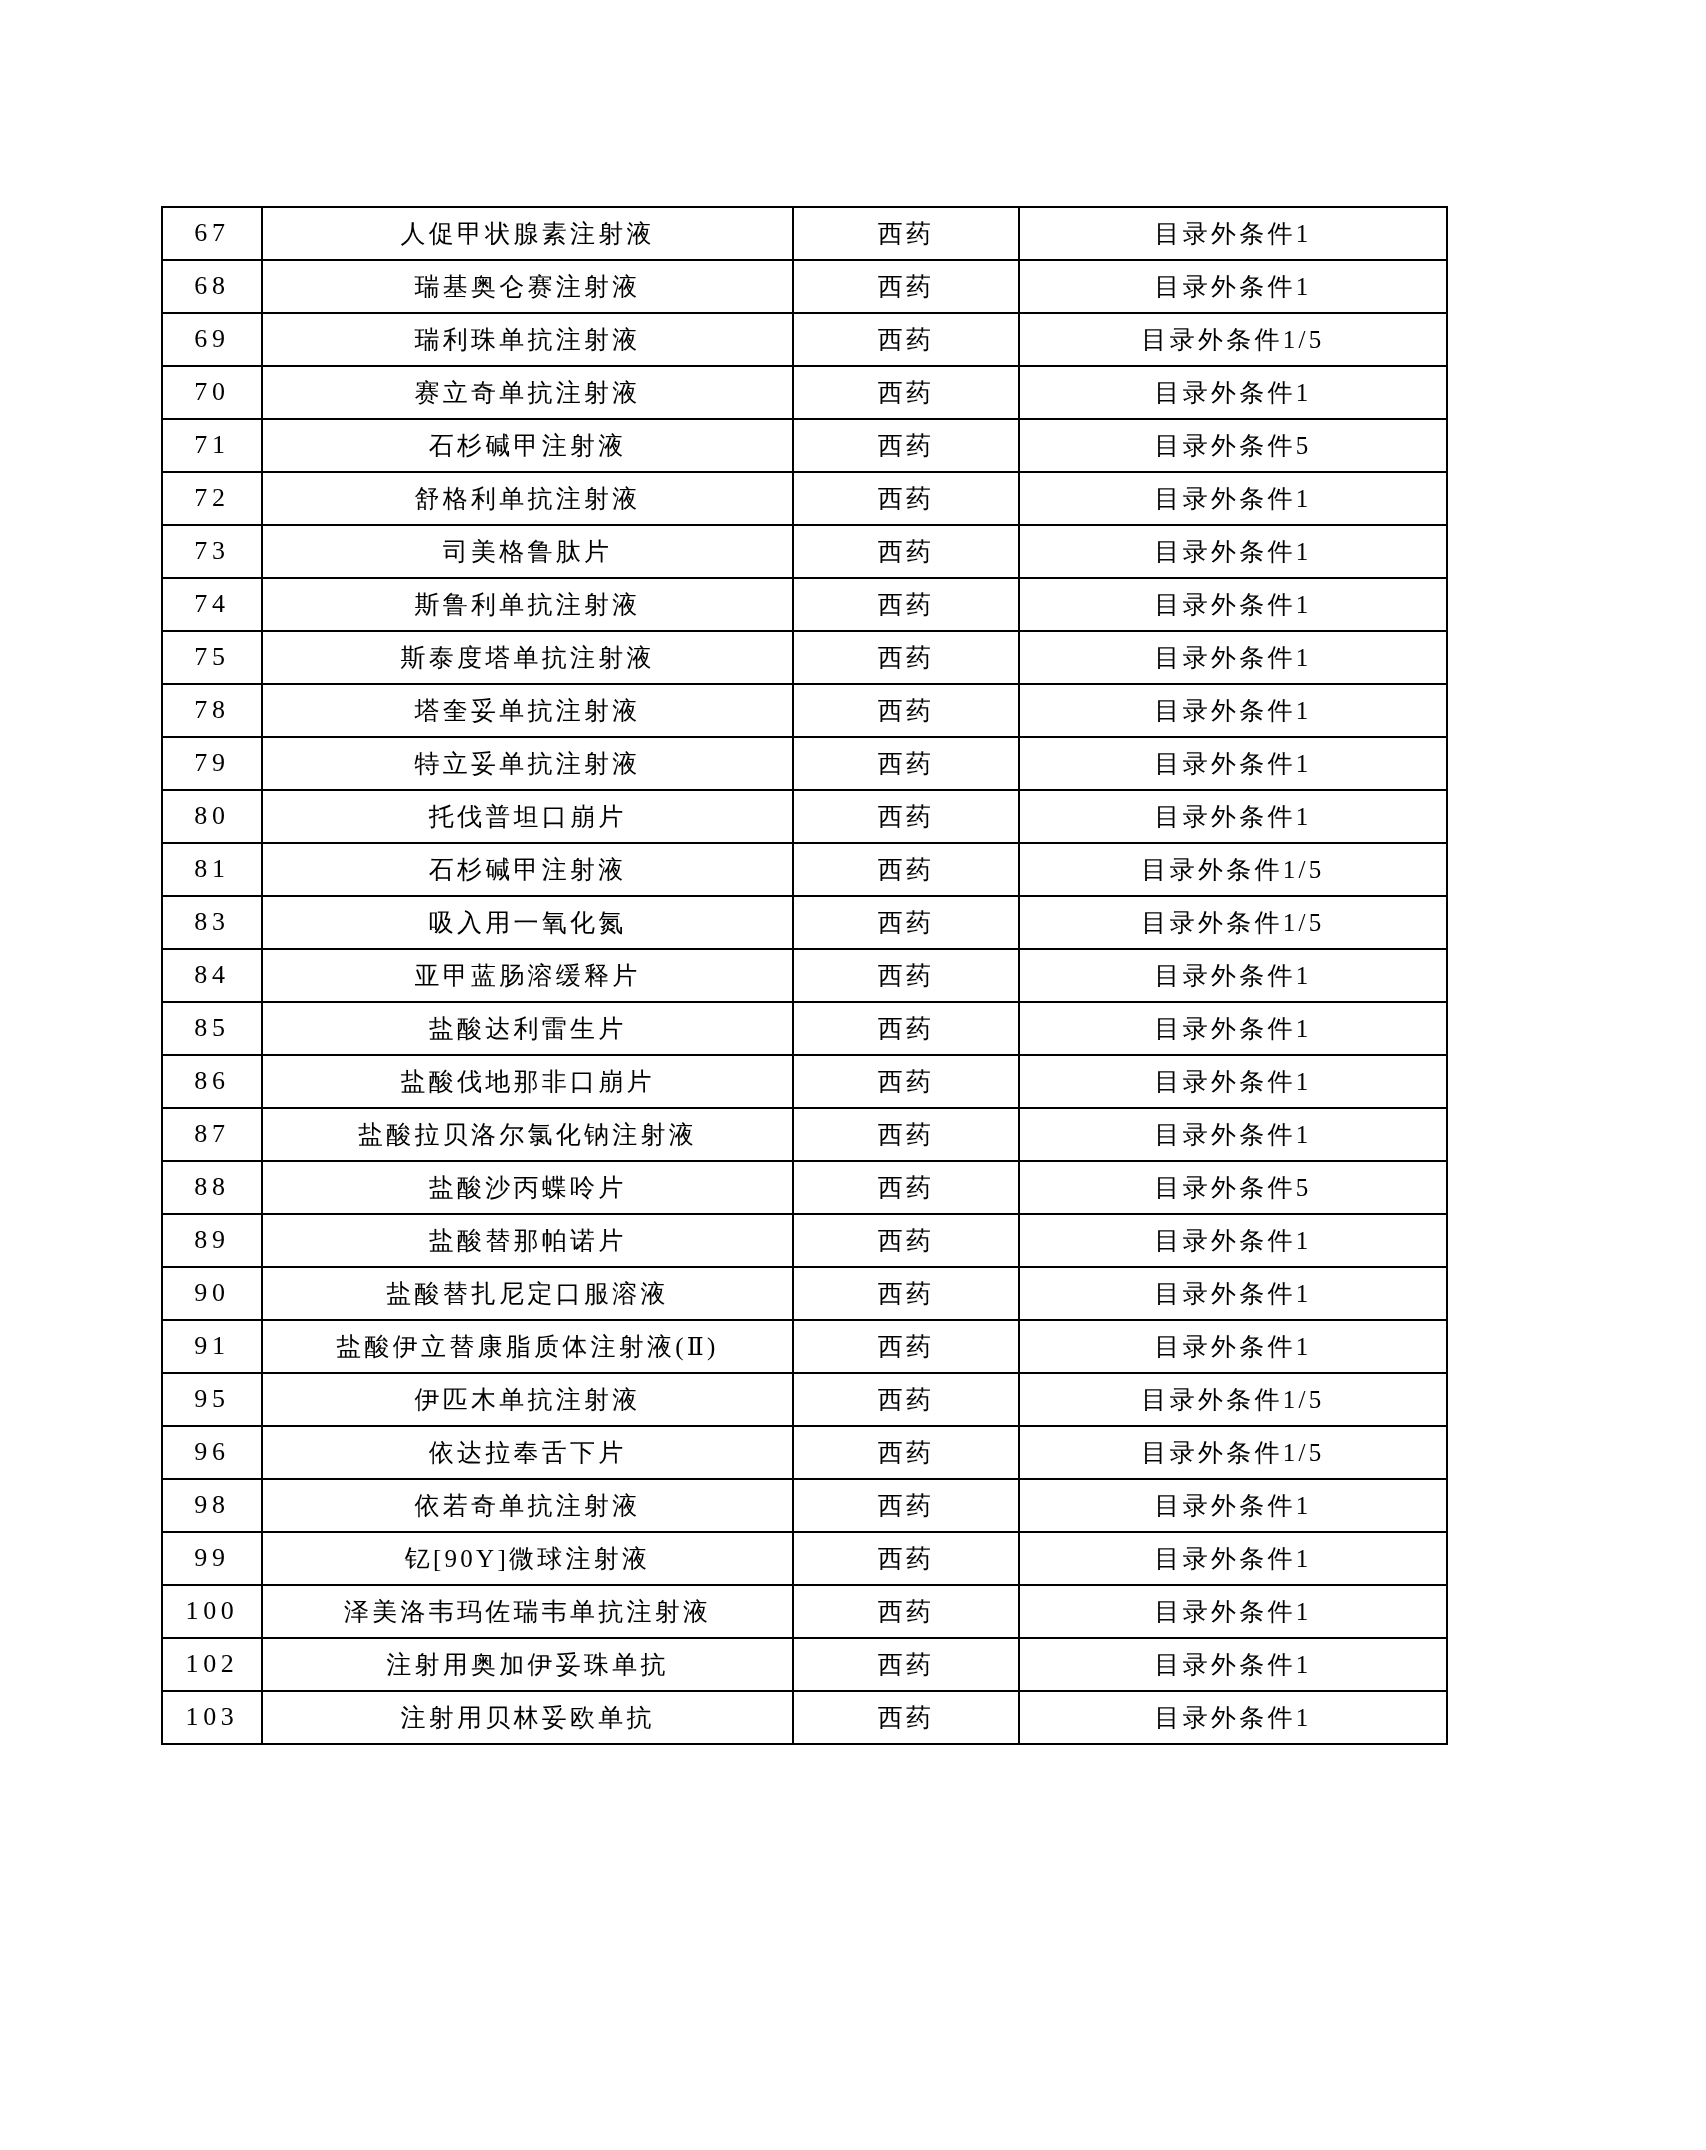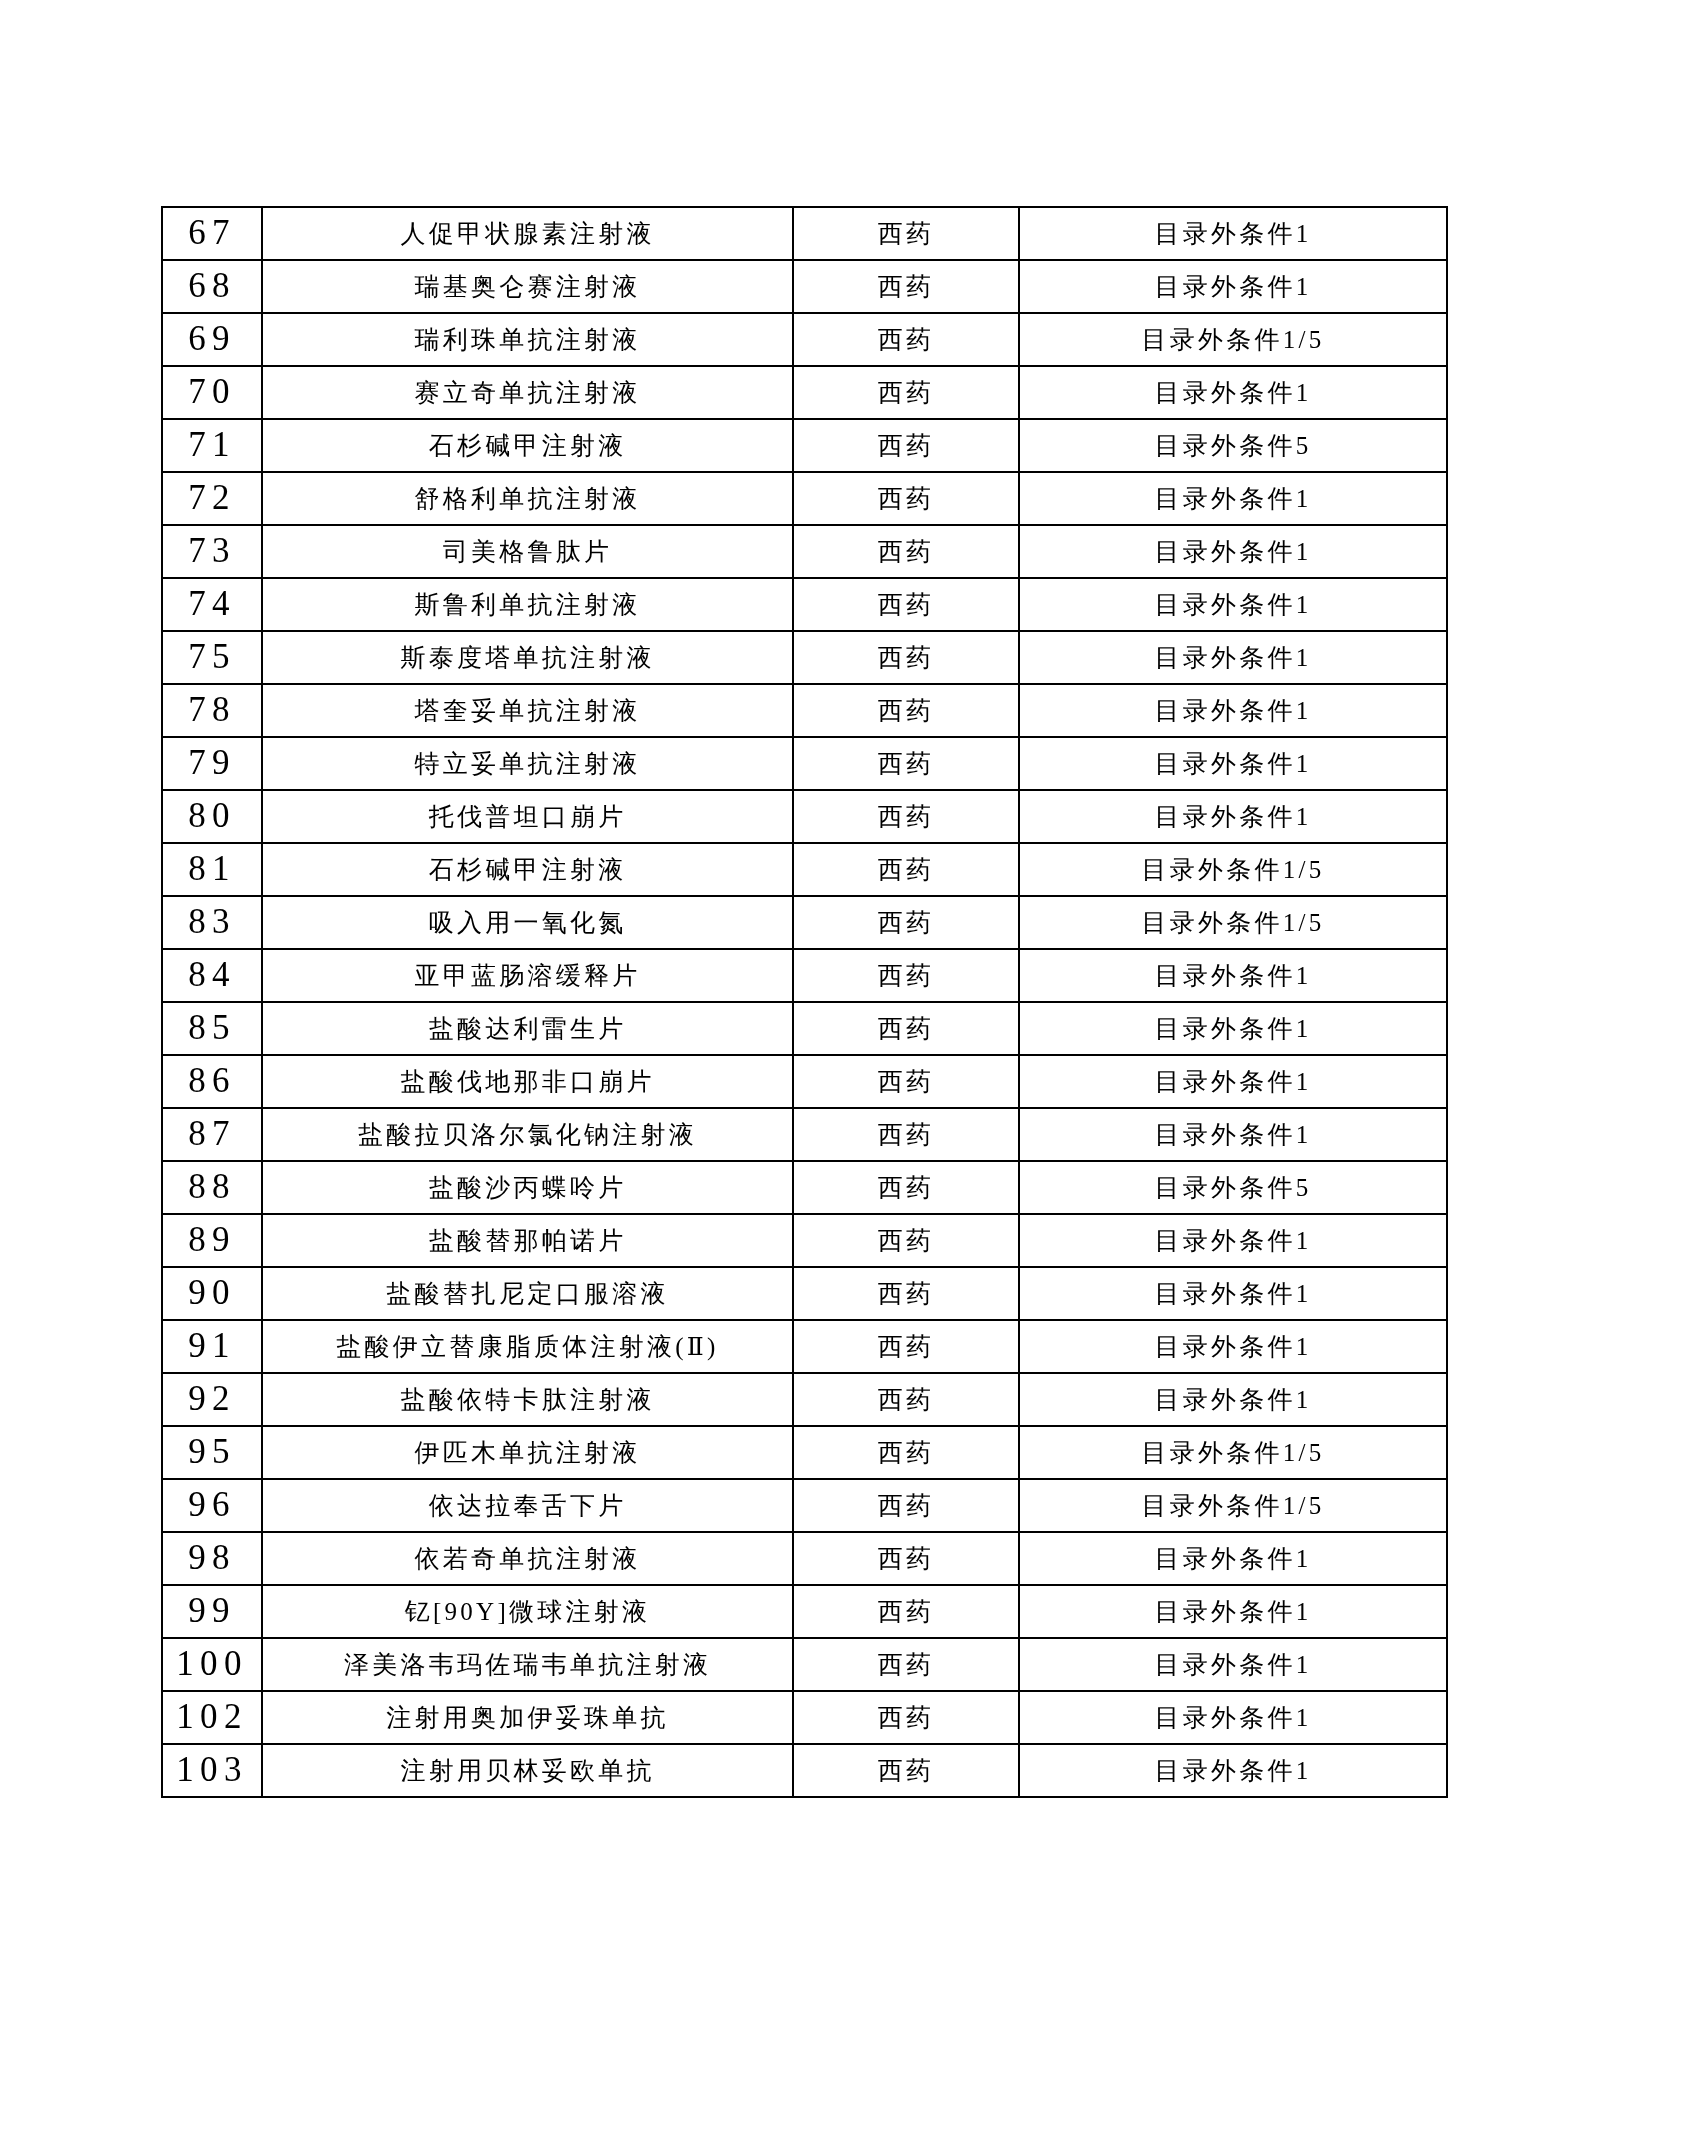--- a/index.html
+++ b/index.html
@@ -31,21 +31,21 @@
     vertical-align: middle;
     font-size: 25px;
     line-height: 1.1;
     letter-spacing: 0.13em;
     padding: 0 4.3px;
     overflow: hidden;
     white-space: nowrap;
   }
   table.drug-table td.c-no {
     letter-spacing: 0.18em;
-    font-size: 35px;
+    font-size: 26px;
     border-radius: 23px;
   }
 </style>
 </head>
 <body>
 
 <div class="page">
 
   <table class="drug-table">
     <colgroup>
@@ -181,26 +181,20 @@
     <td class="c-cat">西药</td>
     <td class="c-cond">目录外条件1</td>
   </tr>
         <tr>
     <td class="c-no">91</td>
     <td class="c-name">盐酸伊立替康脂质体注射液(Ⅱ)</td>
     <td class="c-cat">西药</td>
     <td class="c-cond">目录外条件1</td>
   </tr>
         <tr>
-    <td class="c-no">92</td>
-    <td class="c-name">盐酸依特卡肽注射液</td>
-    <td class="c-cat">西药</td>
-    <td class="c-cond">目录外条件1</td>
-  </tr>
-        <tr>
     <td class="c-no">95</td>
     <td class="c-name">伊匹木单抗注射液</td>
     <td class="c-cat">西药</td>
     <td class="c-cond">目录外条件1/5</td>
   </tr>
         <tr>
     <td class="c-no">96</td>
     <td class="c-name">依达拉奉舌下片</td>
     <td class="c-cat">西药</td>
     <td class="c-cond">目录外条件1/5</td>

